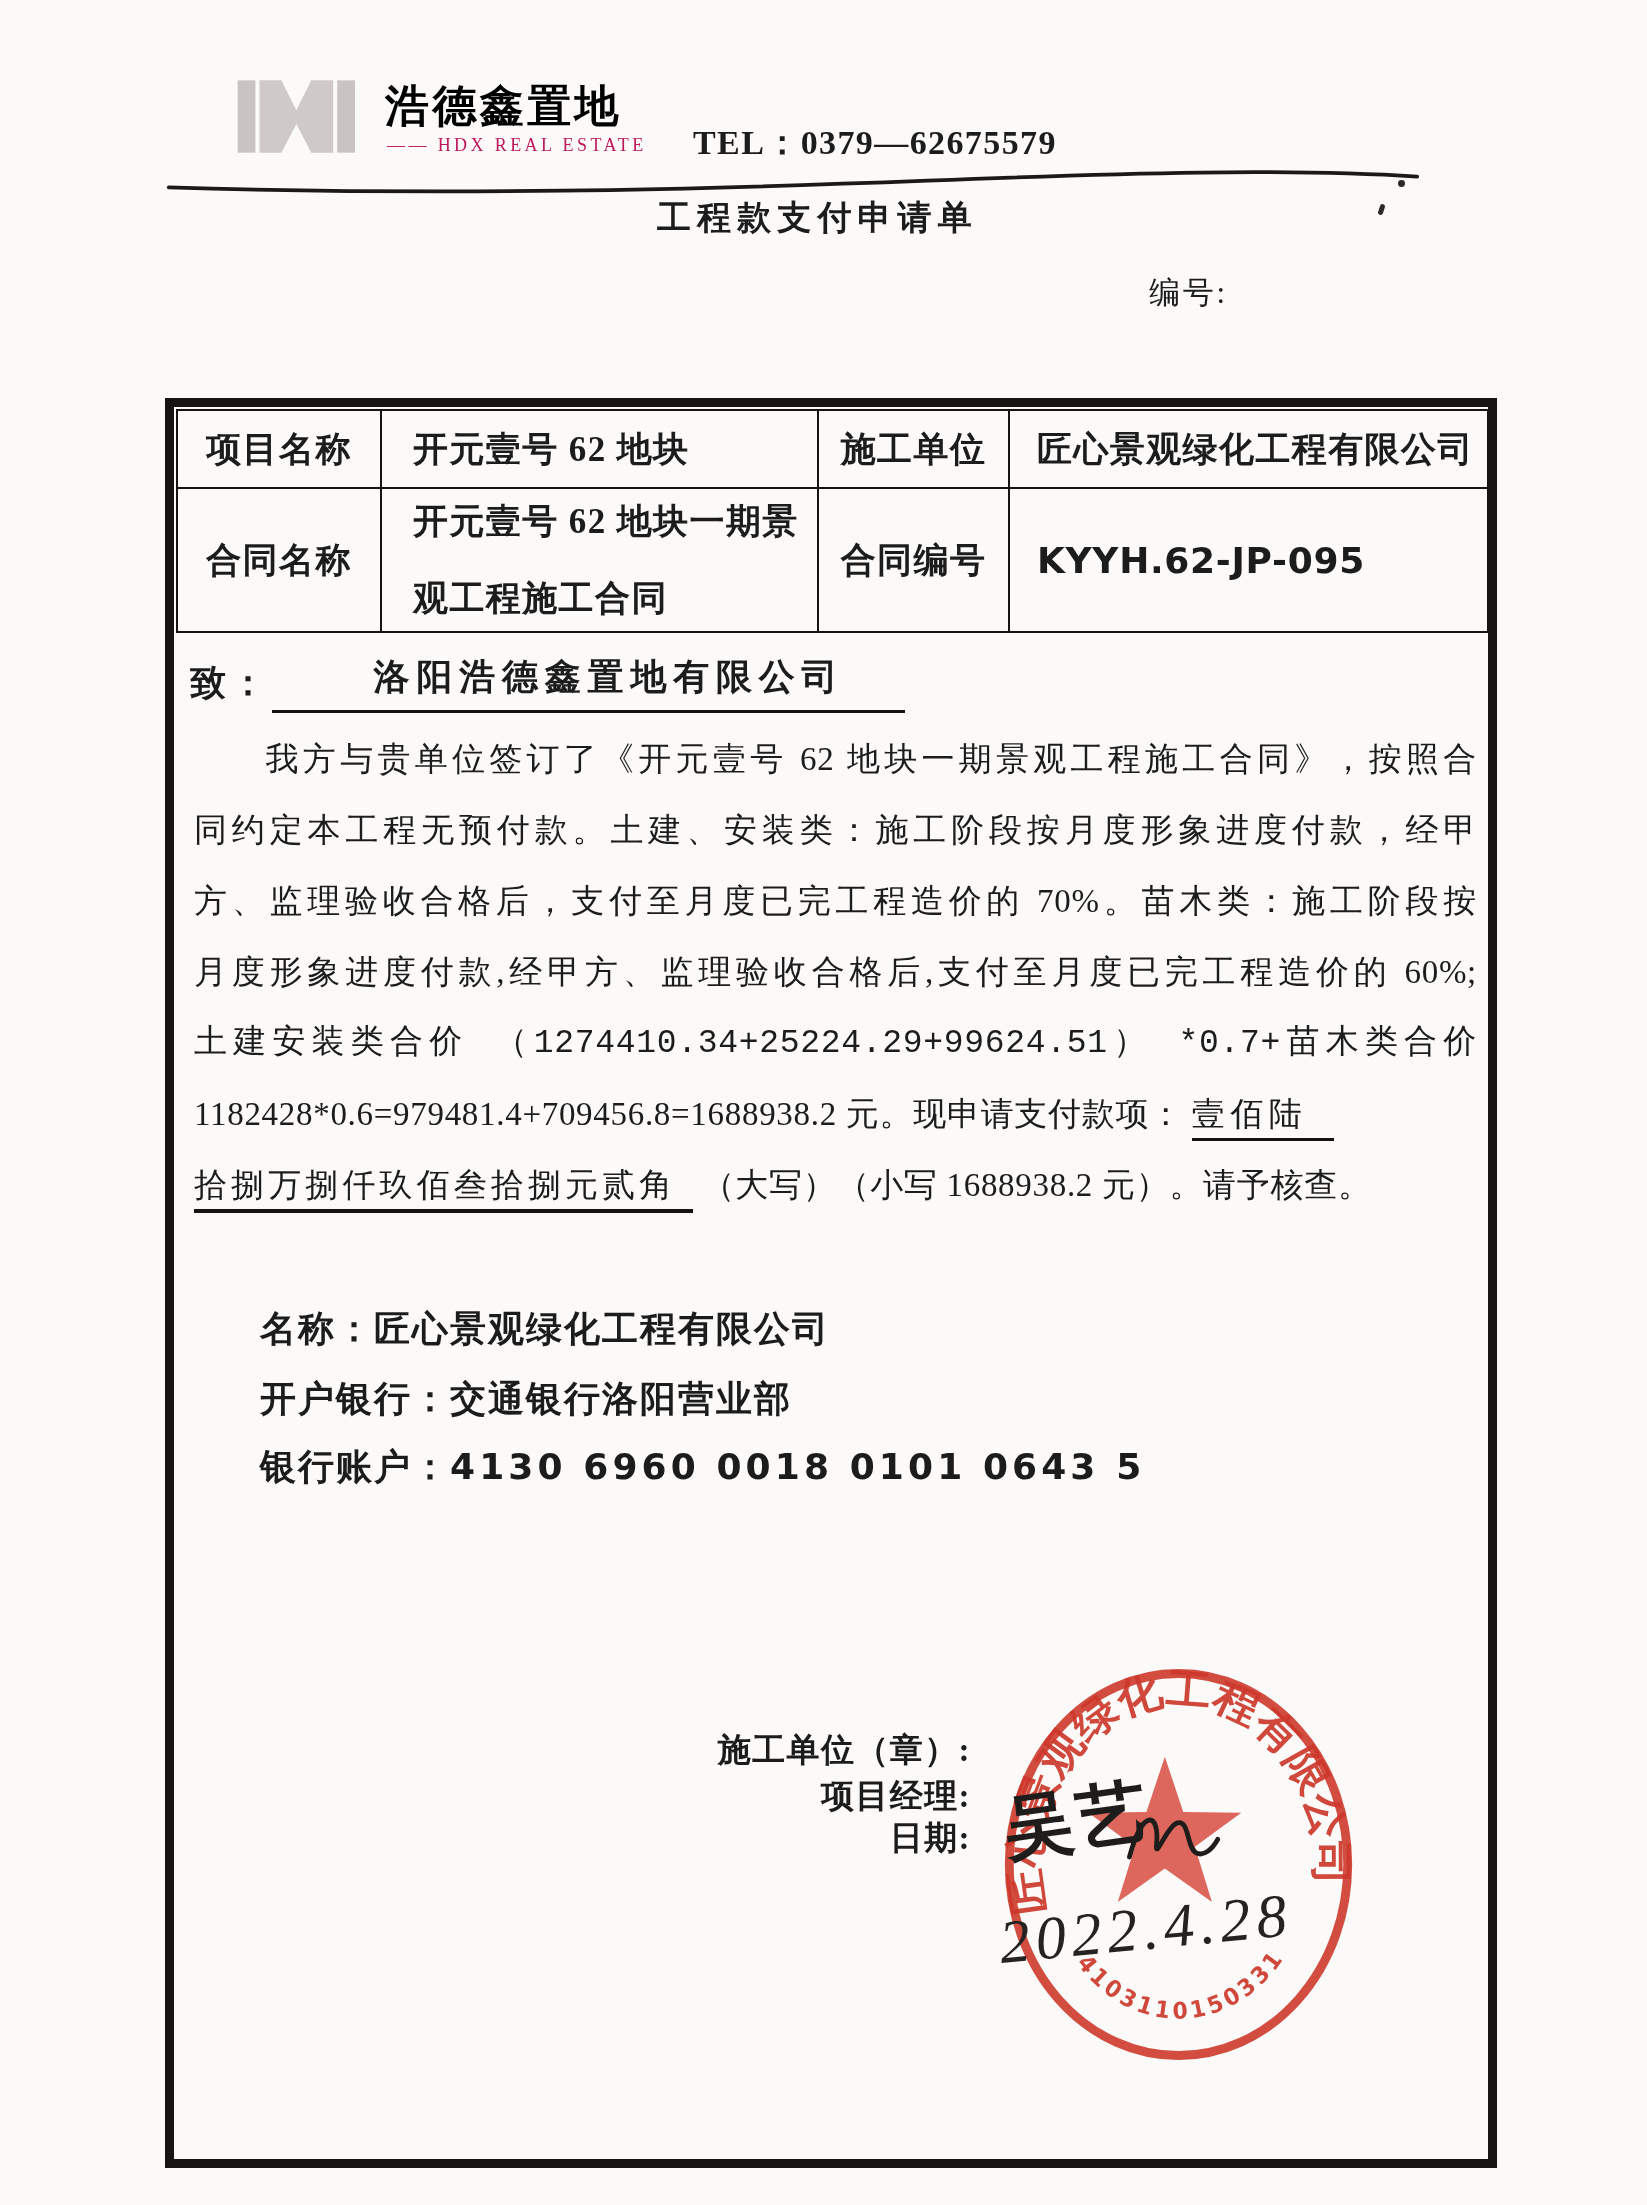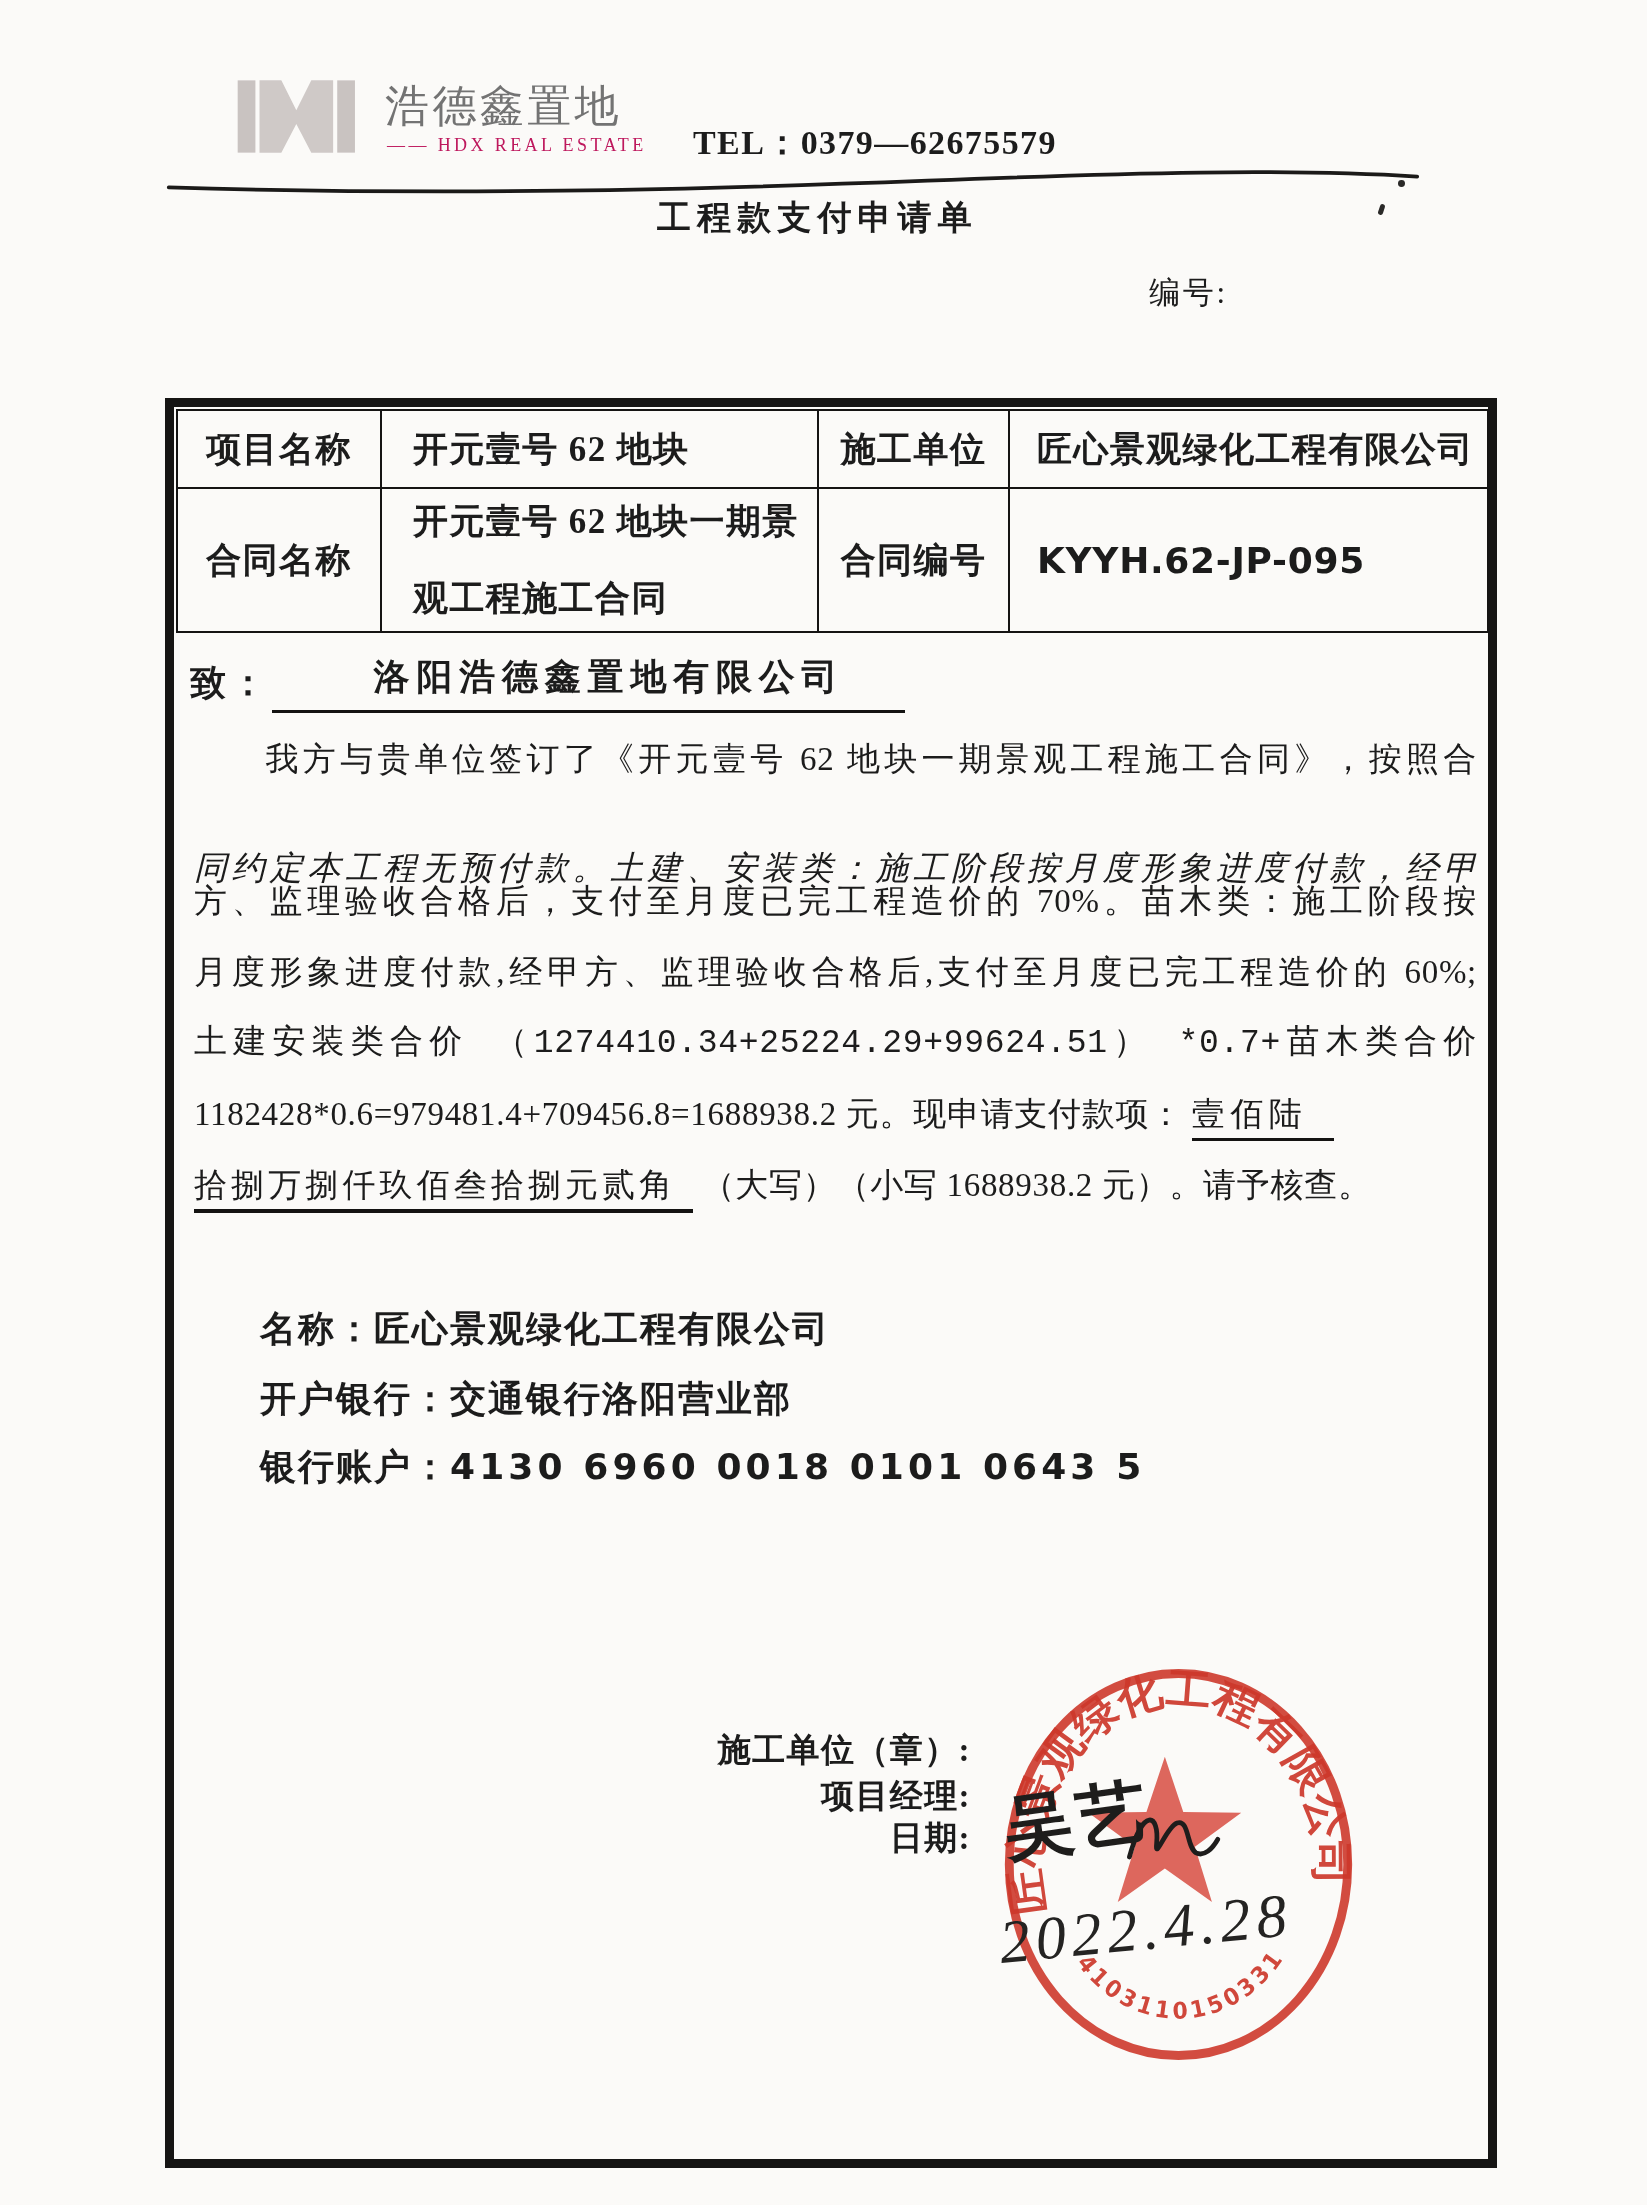--- a/index.html
+++ b/index.html
@@ -3,21 +3,21 @@
 <meta charset="utf-8">
 <style>
   html,body{margin:0;padding:0;}
   body{
     width:1648px;height:2205px;position:relative;overflow:hidden;
     background:#fbfaf8;color:#1c1c1c;
     font-family:"Liberation Serif","DejaVu Serif",serif;
   }
   .abs{position:absolute;}
   
-  .brand{font-size:44px;font-weight:400;letter-spacing:3.4px;color:#737373;}
+  .brand{font-size:44px;font-weight:700;letter-spacing:3.4px;color:#000000;}
   .tagline{font-size:18px;letter-spacing:3.4px;color:#be185d;}
   .tel{font-size:34px;font-weight:700;letter-spacing:1.4px;}
   .doc-title{font-size:34px;font-weight:700;letter-spacing:6.1px;}
   .doc-no{font-size:31px;letter-spacing:2.7px;}
   
   .frame{left:165px;top:398px;width:1314px;height:1752px;border:9px solid #161514;background:transparent;}
   
   .info-table{
     left:176px;top:409px;width:1309px;
     display:grid;grid-template-columns:204px 437px 191px auto;
@@ -86,21 +86,21 @@
   <div class="cell lbl last-row">合同编号</div>
   <div class="cell val code last-row" style="padding-left:27px;">KYYH.62-JP-095</div>
 </div>
 
 <span class="abs salu-label" style="left:190px;top:659px;">致：</span>
 <span class="abs salu-name" style="left:272px;top:653px;">洛阳浩德鑫置地有限公司</span>
 
 <div class="abs bline just" style="top:739px;">
   <span style="display:inline-block;width:68px;"></span><span>我方与贵单位签订了《开元壹号 62 地块一期景观工程施工合同》，按照合</span>
 </div>
-<div class="abs bline just" style="top:848px;font-style:italic;">同约定本工程无预付款。土建、安装类：施工阶段按月度形象进度付款，经甲</div>
+<div class="abs bline just" style="top:810px;">同约定本工程无预付款。土建、安装类：施工阶段按月度形象进度付款，经甲</div>
 <div class="abs bline just" style="top:881px;">方、监理验收合格后，支付至月度已完工程造价的 70%。苗木类：施工阶段按</div>
 <div class="abs bline just" style="top:952px;">月度形象进度付款,经甲方、监理验收合格后,支付至月度已完工程造价的 60%;</div>
 <div class="abs bline just" style="top:1023px;font-family:Liberation Mono, monospace;">土建安装类合价 （1274410.34+25224.29+99624.51） *0.7+苗木类合价</div>
 <div class="abs bline" style="top:1094px;">
   <span>1182428*0.6=979481.4+709456.8=1688938.2 元。现申请支付款项： </span><span class="u1" style="padding-right:27px;letter-spacing:5.5px;">壹佰陆</span>
 </div>
 <div class="abs bline" style="top:1165px;">
   <span class="u2" style="letter-spacing:4.1px;padding-right:16.4px;">拾捌万捌仟玖佰叁拾捌元贰角</span><span> （大写）（小写 1688938.2 元）。请予核查。</span>
 </div>
 

